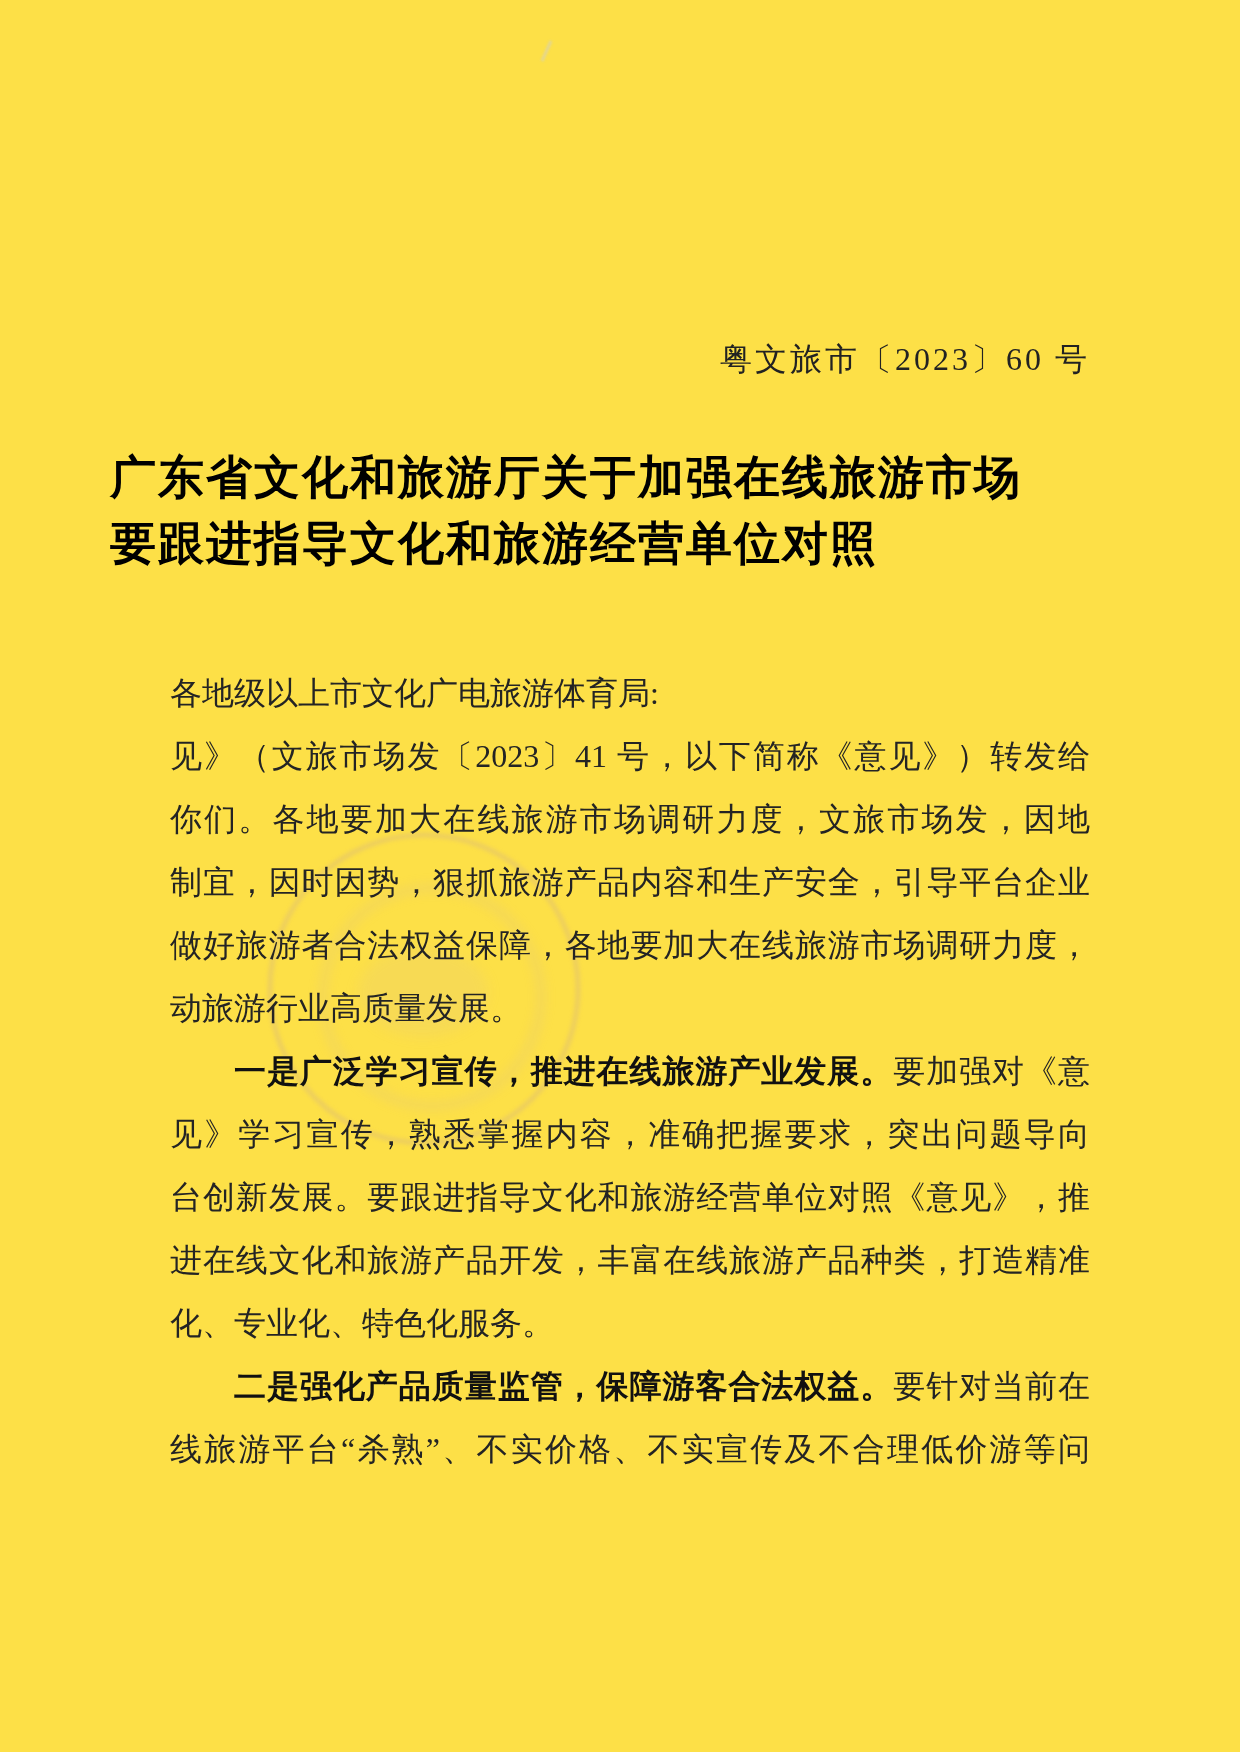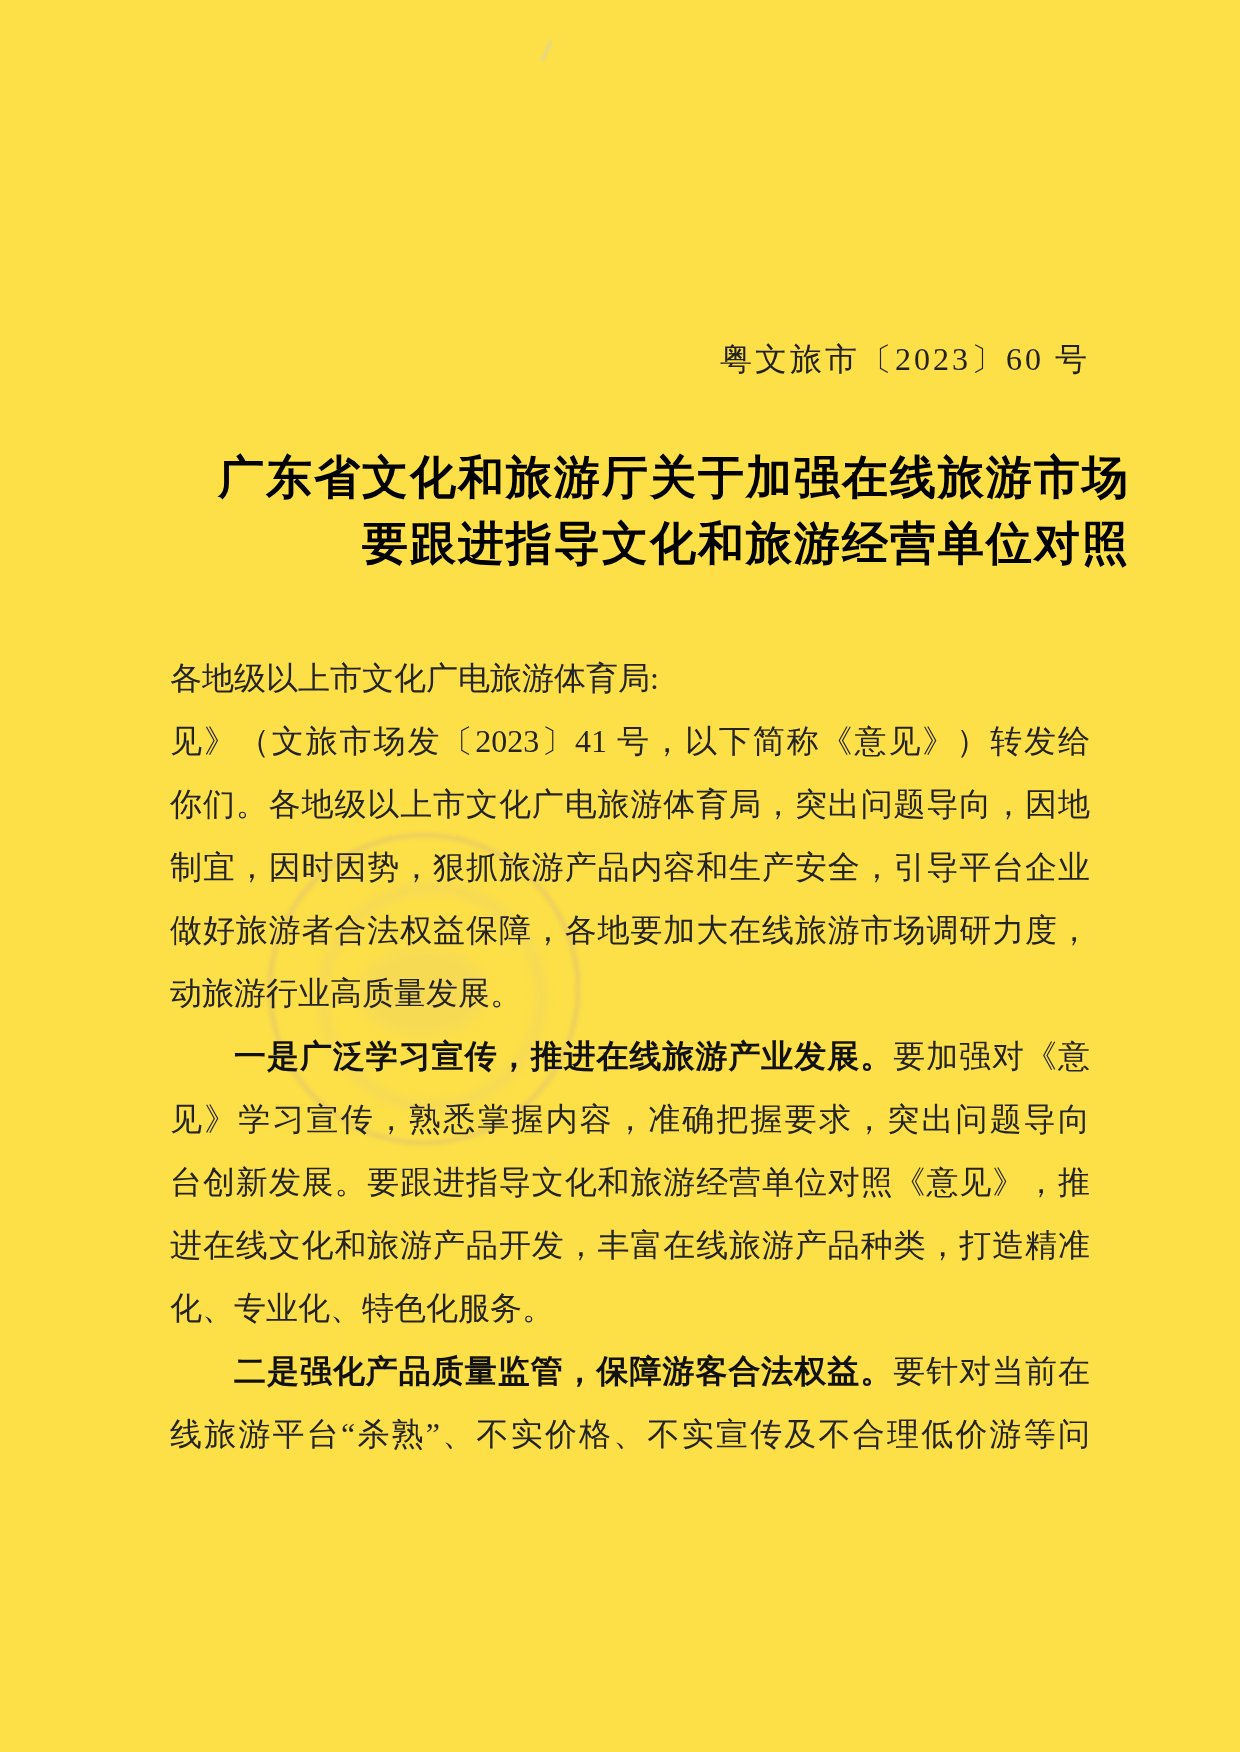--- a/index.html
+++ b/index.html
@@ -30,33 +30,33 @@
     color: #222;
     white-space: nowrap;
   }
 
   
   .title {
     position: absolute;
     top: 444px;
     left: 110px;
     width: 1020px;
-    text-align: right;
+    text-align: left;
     font-family: "Liberation Sans", "DejaVu Sans", sans-serif;
     font-weight: 900;
     font-size: 46px;
     line-height: 66px;
     letter-spacing: 2px;
     color: #000;
   }
 
   
   .body-text {
     position: absolute;
-    top: 647px;
+    top: 662px;
     left: 170px;
     width: 920px;
     font-size: 32px;
     line-height: 63px;
     color: #242424;
   }
   .ln {
     height: 63px;
     overflow: hidden;
     text-align: justify;
@@ -136,21 +136,21 @@
   <div class="doc-number">粤文旅市〔2023〕60 号</div>
 
   <div class="title">
     <div>广东省文化和旅游厅关于加强在线旅游市场</div>
     <div>要跟进指导文化和旅游经营单位对照</div>
   </div>
 
   <div class="body-text">
     <div class="ln end"><span class="lead"></span><span>各地级以上市文化广电旅游体育局:</span></div>
     <div class="ln"><span class="lead"></span><span>见》（文旅市场发〔2023〕41 号，以下简称《意见》）转发给</span></div>
-    <div class="ln"><span class="lead"></span><span>你们。各地级以上市文化广电旅游体育局，突出问题导向，因地</span></div>
+    <div class="ln"><span class="lead"></span><span>你们。各地要加大在线旅游市场调研力度，文旅市场发，因地</span></div>
     <div class="ln"><span class="lead"></span><span>制宜，因时因势，狠抓旅游产品内容和生产安全，引导平台企业</span></div>
     <div class="ln"><span class="lead"></span><span>做好旅游者合法权益保障，各地要加大在线旅游市场调研力度，推</span></div>
     <div class="ln end"><span class="lead"></span><span>动旅游行业高质量发展。</span></div>
     <div class="ln ind"><span class="lead">一是广泛学习宣传，推进在线旅游产业发展。</span><span>要加强对《意</span></div>
     <div class="ln"><span class="lead"></span><span>见》学习宣传，熟悉掌握内容，准确把握要求，突出问题导向</span></div>
     <div class="ln"><span class="lead"></span><span>台创新发展。要跟进指导文化和旅游经营单位对照《意见》，推</span></div>
     <div class="ln"><span class="lead"></span><span>进在线文化和旅游产品开发，丰富在线旅游产品种类，打造精准</span></div>
     <div class="ln end"><span class="lead"></span><span>化、专业化、特色化服务。</span></div>
     <div class="ln ind"><span class="lead">二是强化产品质量监管，保障游客合法权益。</span><span>要针对当前在</span></div>
     <div class="ln"><span class="lead"></span><span>线旅游平台“杀熟”、不实价格、不实宣传及不合理低价游等问</span></div>

